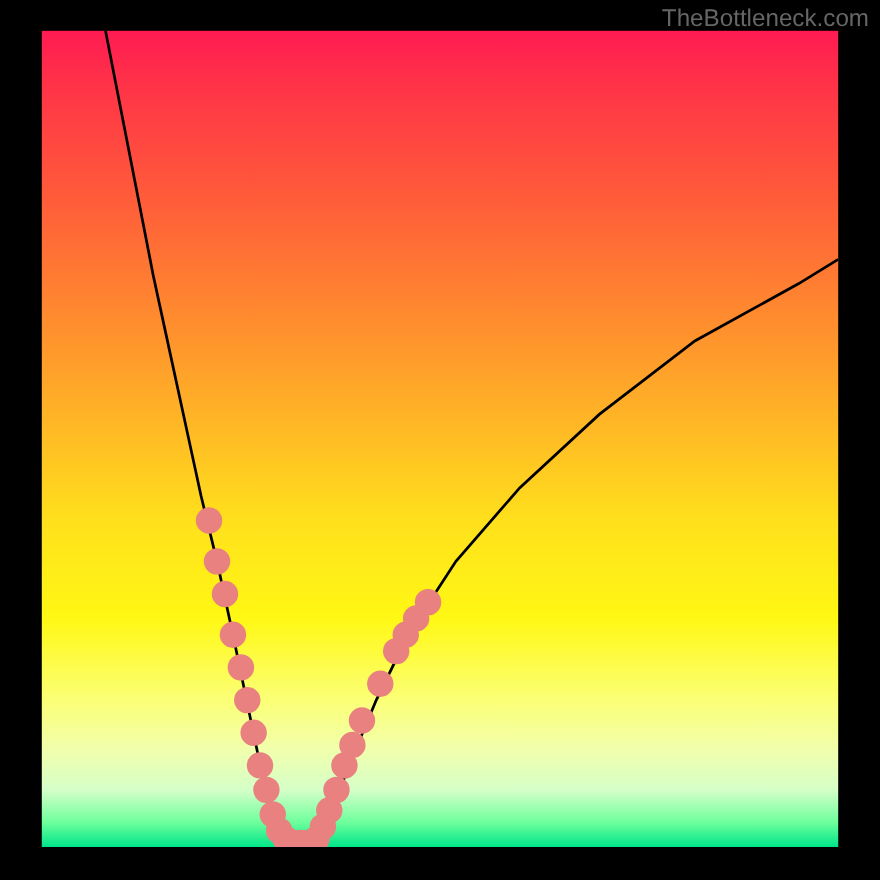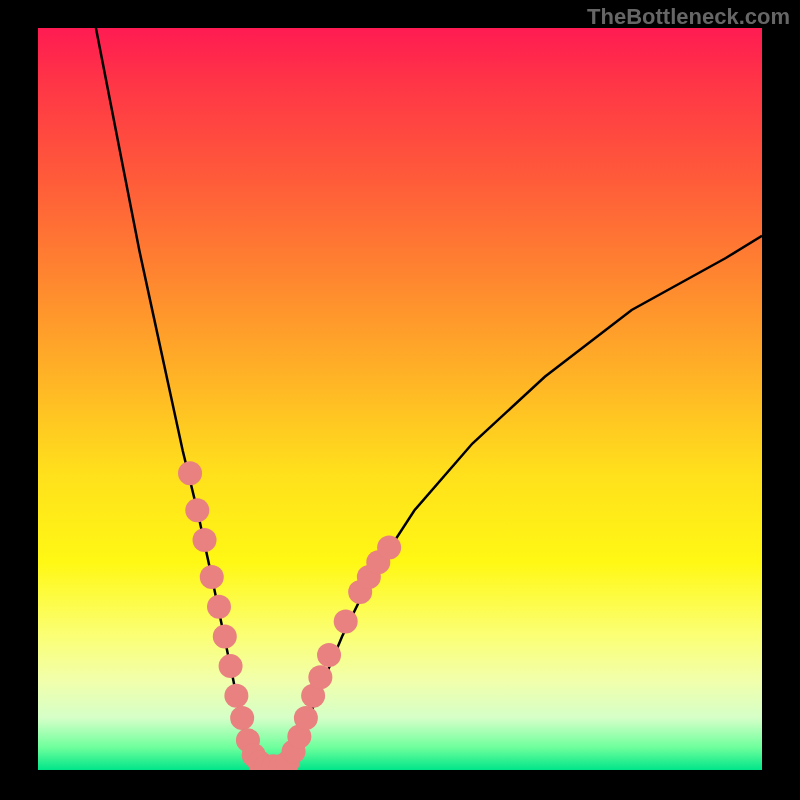--- a/index.html
+++ b/index.html
@@ -10,21 +10,21 @@
     position: relative;
     overflow: hidden;
     font-family: Arial, sans-serif;
   }
   .watermark {
     position: absolute;
     top: 4px;
     right: 10px;
     color: #666;
     font-size: 22px;
-    font-weight: bold;
+    font-weight: normal;
     z-index: 10;
     margin-left: 39px;
   }
   .plot-area {
     position: absolute;
     left: 38px;
     top: 28px;
     width: 724px;
     height: 742px;
     background: linear-gradient(to bottom,

